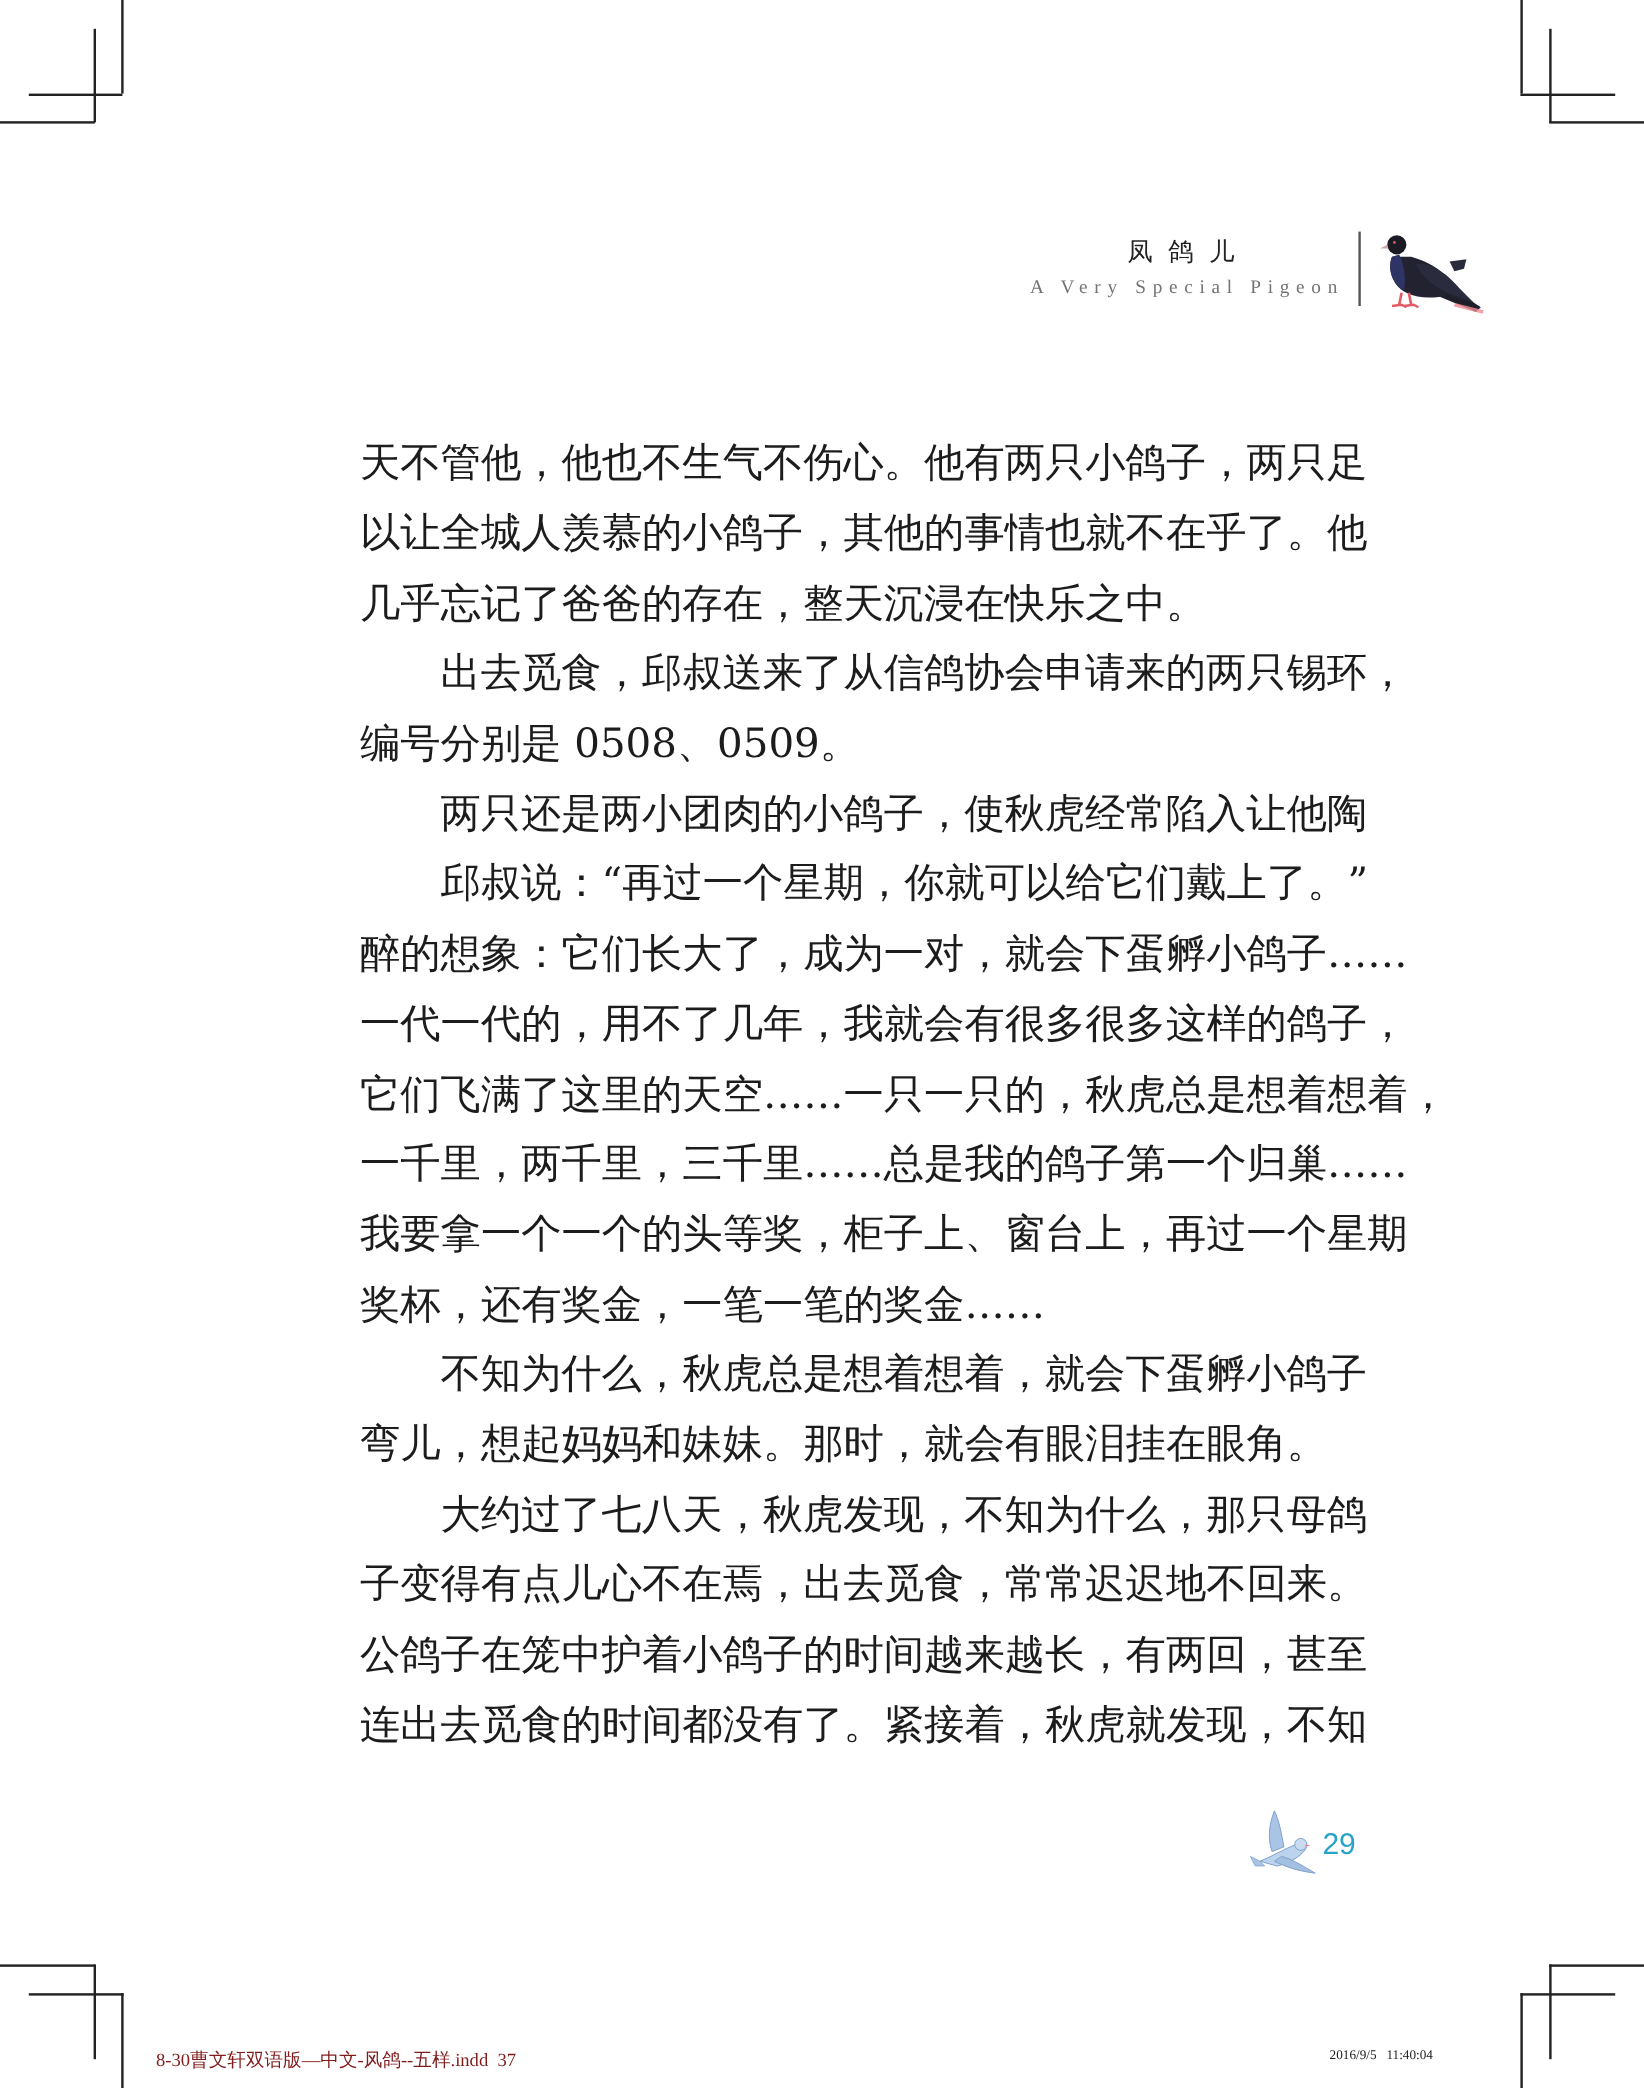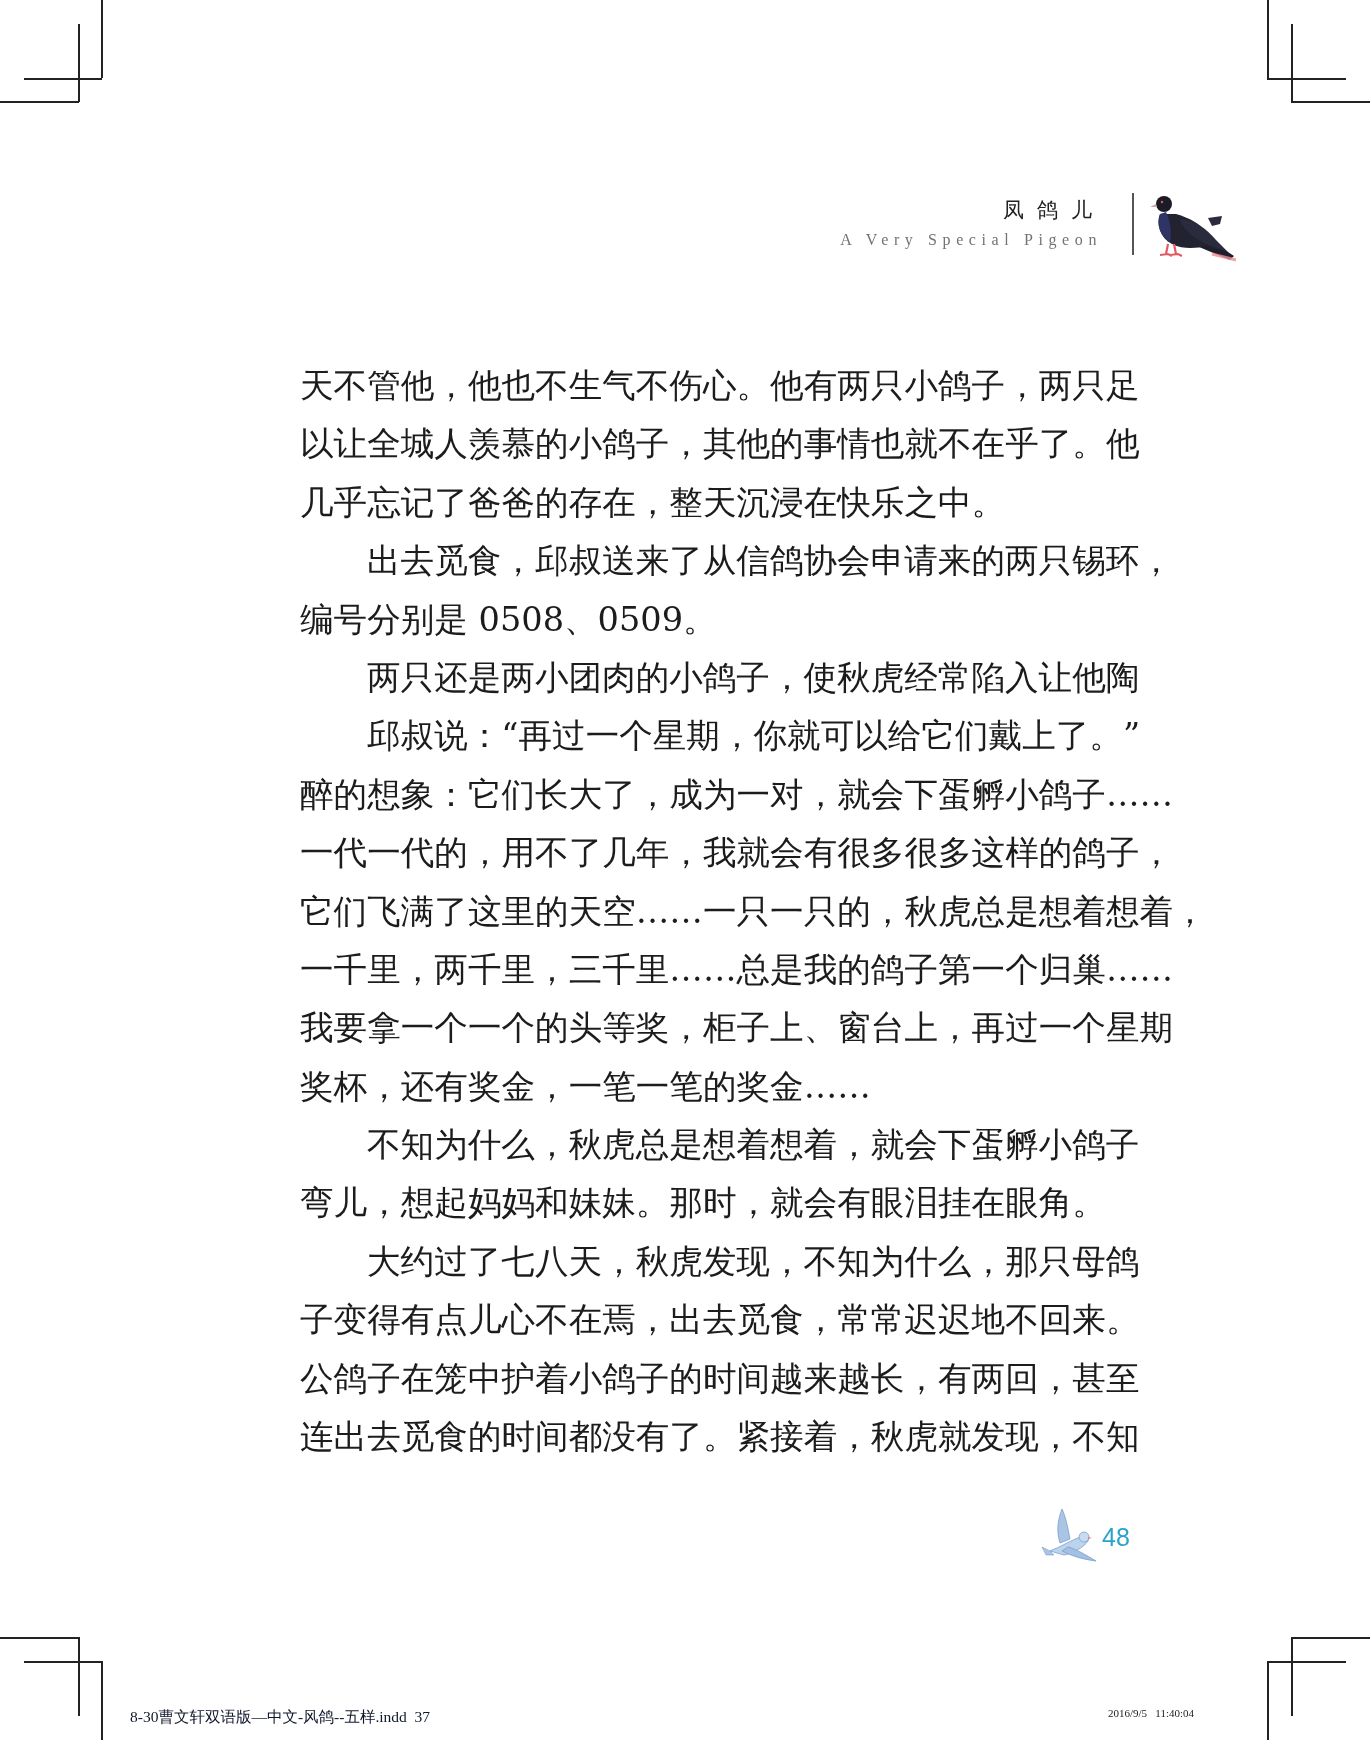--- a/index.html
+++ b/index.html
@@ -17,23 +17,23 @@
   }
   .crop {
     position: absolute;
     background: #222;
   }
   .crop.h { height: 1.5px; }
   .crop.v { width: 1.5px; }
 
   .running-head {
     position: absolute;
-    right: 273px;
+    right: 255px;
     top: 196px;
-    text-align: right;
+    text-align: center;
   }
   .head-cn {
     font-size: 21px;
     letter-spacing: 13px;
     margin-right: -8px;
     color: #222;
     line-height: 28px;
   }
   .head-en {
     font-family: "Liberation Serif", serif;
@@ -101,21 +101,21 @@
     font-size: 25px;
     color: #2aa3c9;
   }
 
   .slug-left {
     position: absolute;
     left: 130px;
     top: 1707px;
     font-family: "Liberation Serif", serif;
     font-size: 15.5px;
-    color: #0f172a;
+    color: #7f1d1d;
     white-space: pre;
   }
   .slug-right {
     position: absolute;
     left: 1108px;
     top: 1707px;
     font-family: "Liberation Serif", serif;
     font-size: 11px;
     color: #222;
     white-space: pre;
@@ -198,17 +198,17 @@
 
     <path d="M10 46 C20 42 30 36 40 32 C46 30 50 32 48 36 C44 42 34 48 24 50 Z" fill="#bcd3ee" stroke="#7c9fcb" stroke-width="0.8"></path>
 
     <path d="M22 46 C30 50 40 54 56 56 C46 50 36 44 28 42 Z" fill="#a3bfe2" stroke="#7c9fcb" stroke-width="0.8"></path>
 
     <path d="M10 46 L2 42 L6 50 L14 50 Z" fill="#a9c4e4" stroke="#7c9fcb" stroke-width="0.6"></path>
 
     <circle cx="44" cy="32" r="5" fill="#c8dbf1" stroke="#7c9fcb" stroke-width="0.8"></circle>
     <path d="M48 32 L52 33 L48 34 Z" fill="#e07b86"></path>
   </svg>
-  <span class="folio-num">48</span>
+  <span class="folio-num">29</span>
 </div>
 
 <div class="slug-left">8-30曹文轩双语版—中文-风鸽--五样.indd  37</div>
 <div class="slug-right">2016/9/5   11:40:04</div>
 
 </body></html>

